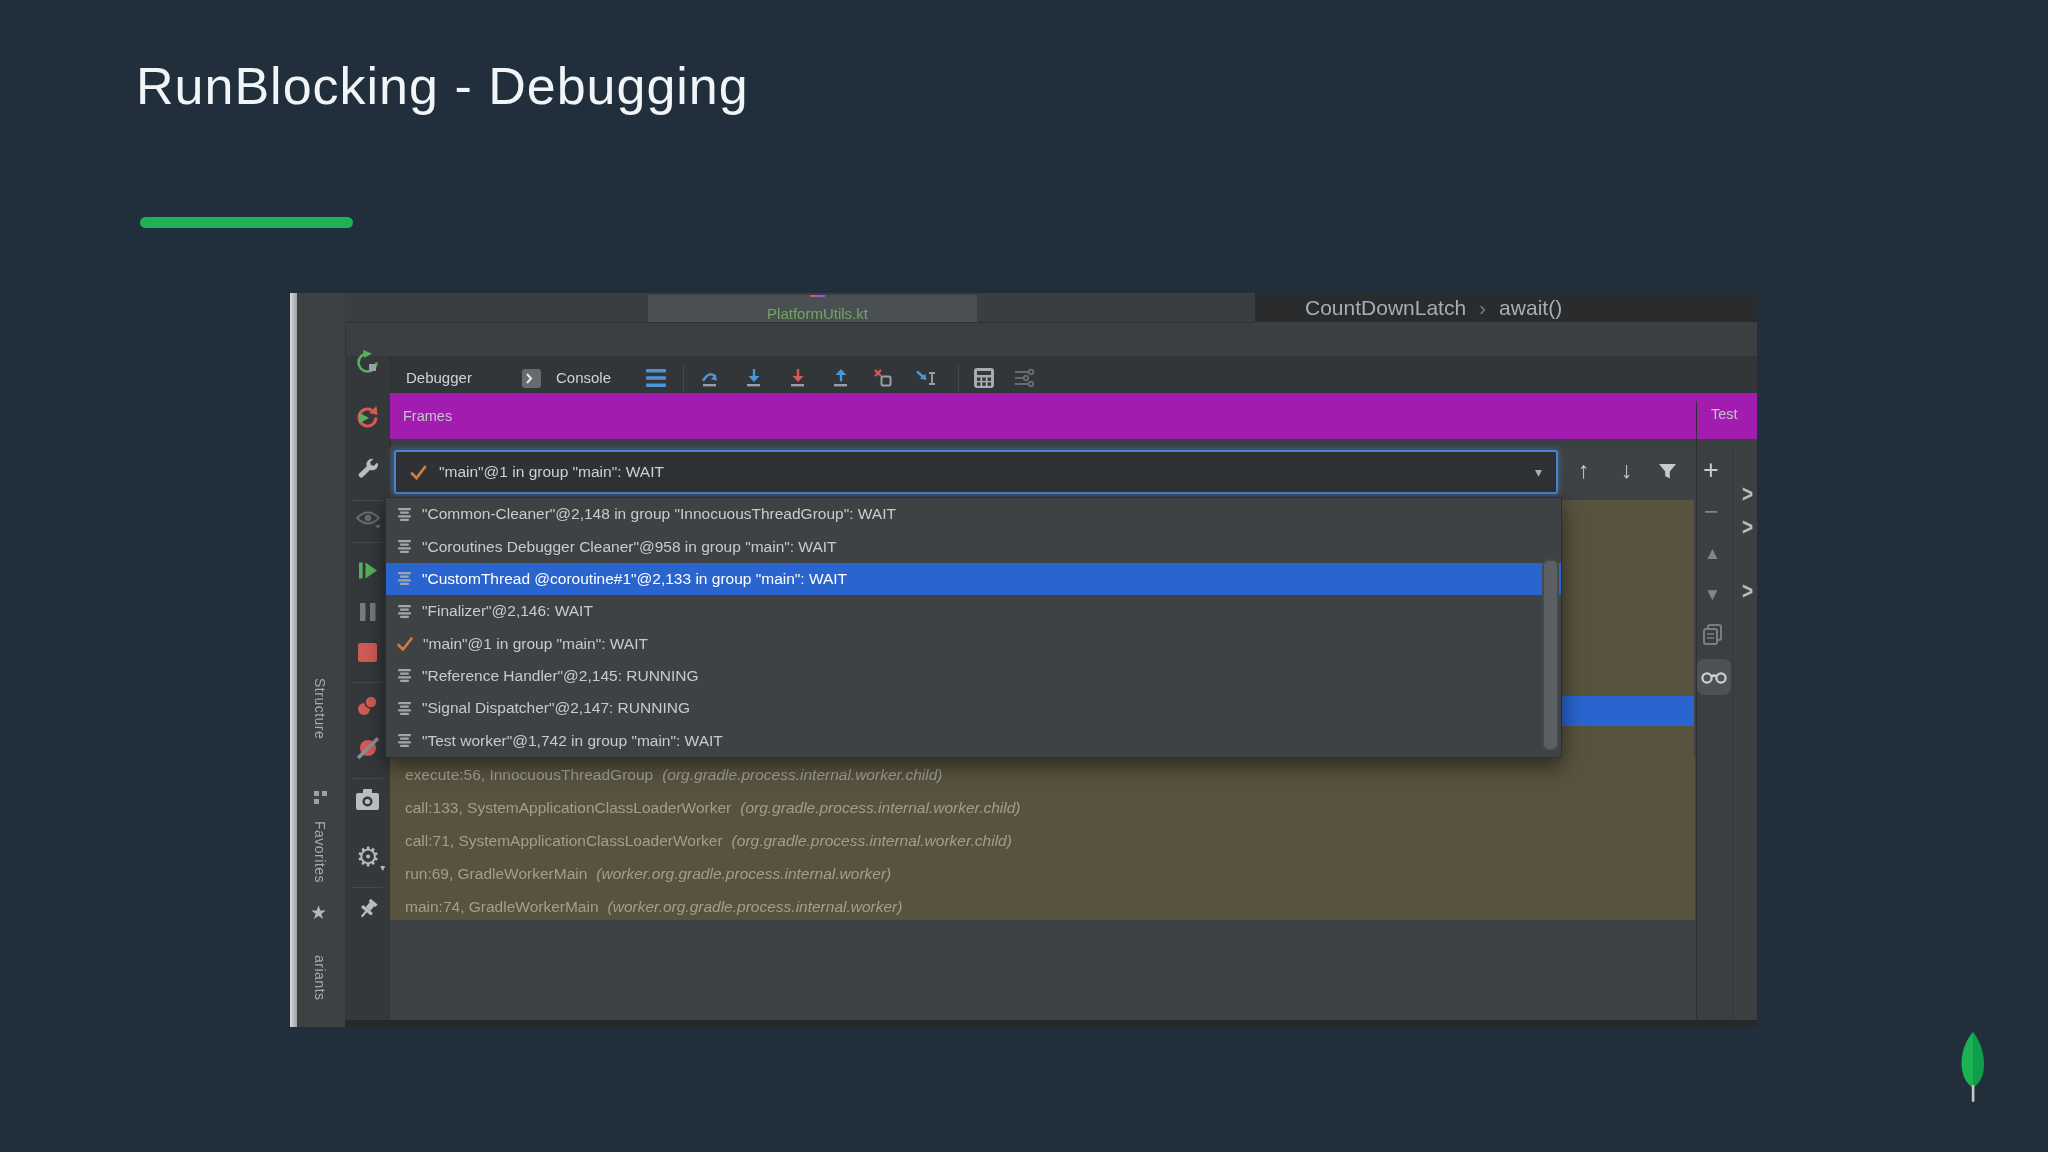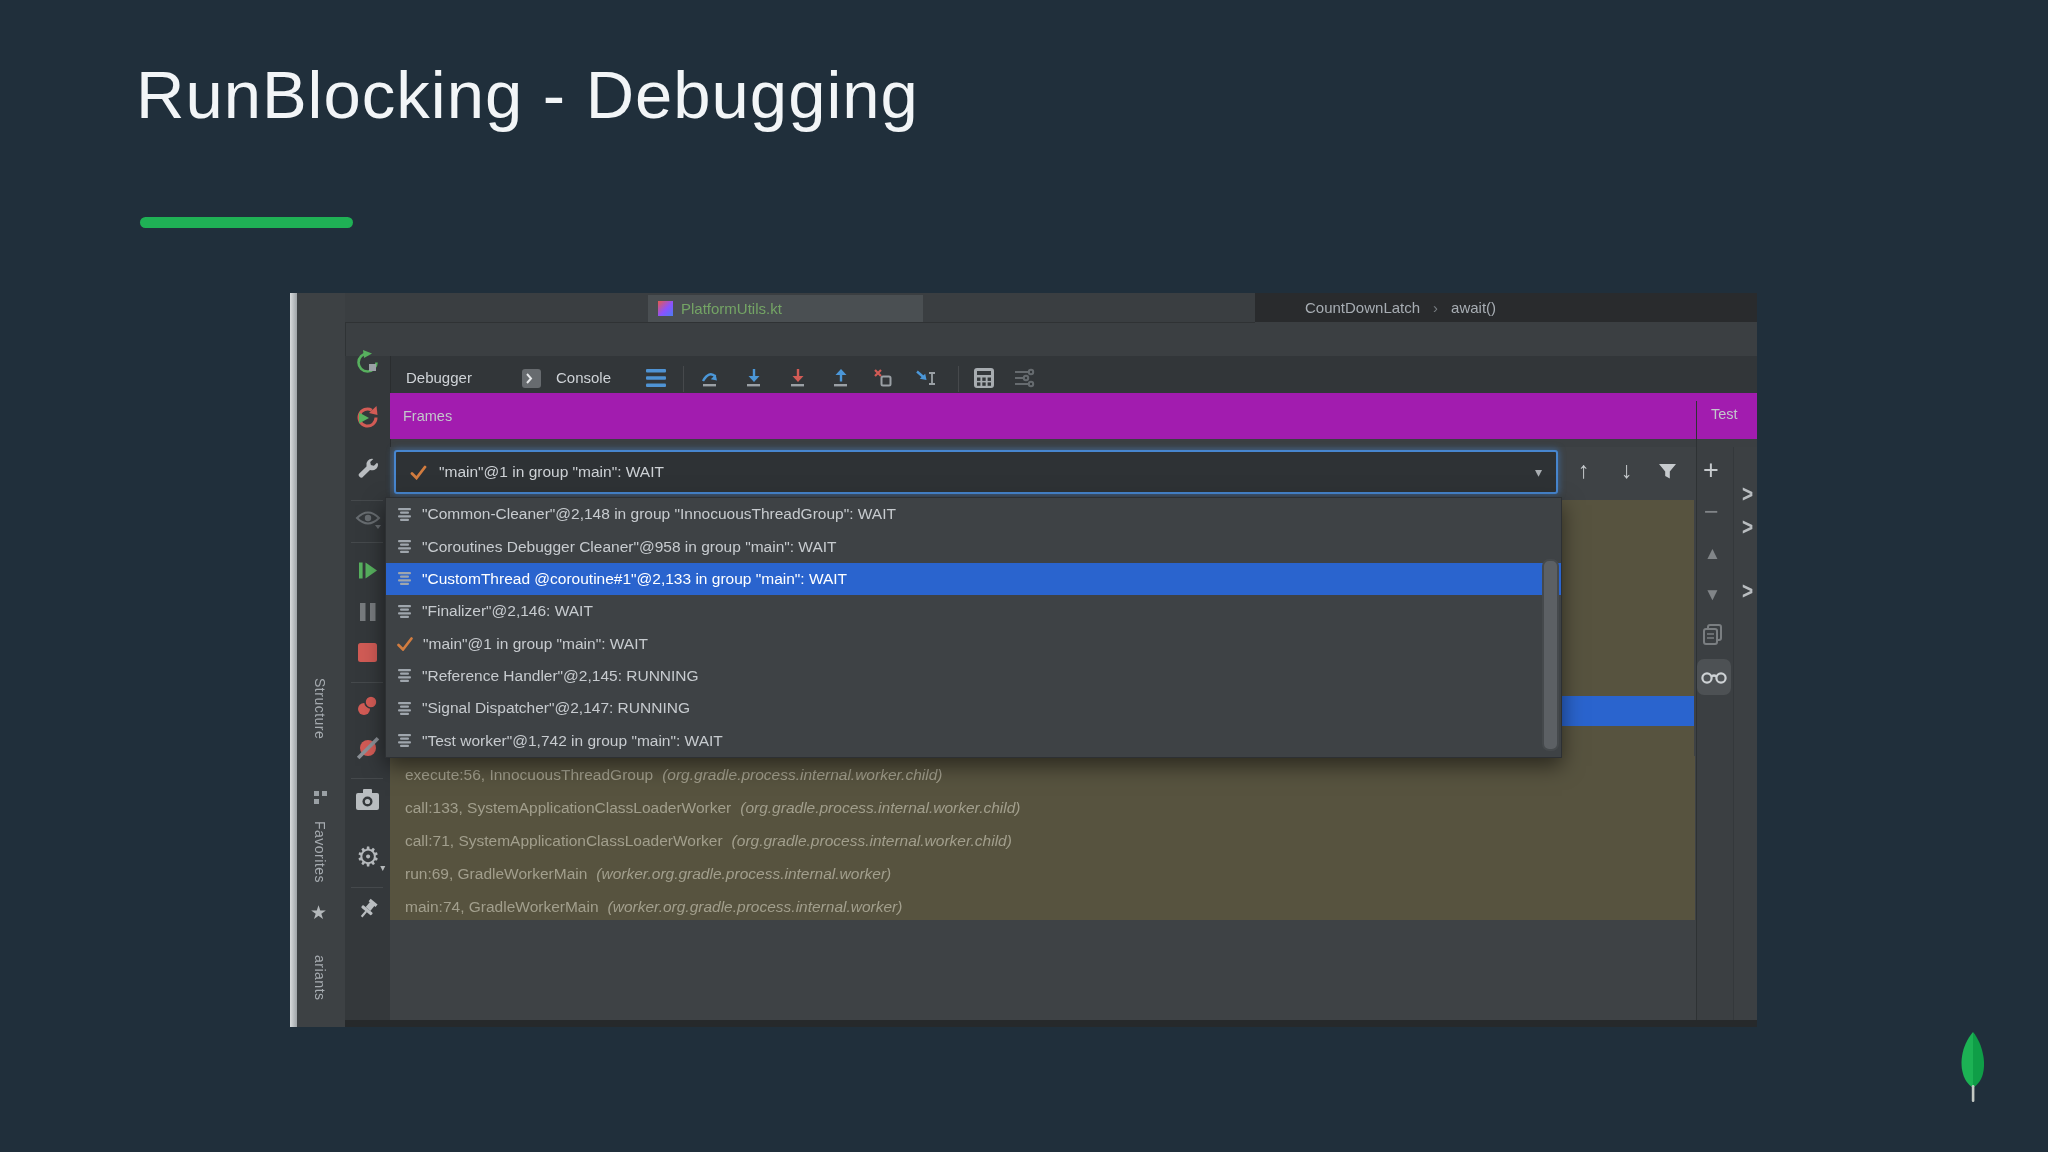--- a/index.html
+++ b/index.html
@@ -1,34 +1,34 @@
 <!DOCTYPE html>
 <html><head>
 <meta charset="utf-8">
 <style>
   html,body{margin:0;padding:0;background:#202f3b;}
   body{width:2048px;height:1152px;position:relative;overflow:hidden;
        font-family:"Liberation Sans",sans-serif;color:#c9cdd1;}
   .abs{position:absolute;}
   
-  .slide-title{left:136px;top:56px;font-size:67px;font-weight:200;letter-spacing:1px;color:#f2f5f7;}
+  .slide-title{left:136px;top:56px;font-size:52px;font-weight:200;letter-spacing:1px;color:#f2f5f7;}
   .accent-bar{left:140px;top:217px;width:213px;height:11px;border-radius:6px;background:#1fb155;}
   
   .ide{left:290px;top:293px;width:1467px;height:734px;background:#3b3f42;font-size:15px;}
   .ide .abs{position:absolute;}
   .edge-strip{left:0;top:0;width:7px;height:734px;background:linear-gradient(90deg,#d8dbdd,#9fa4a8);}
   .tool-strip{left:7px;top:0;width:48px;height:734px;background:#3d4144;border-right:1px solid #2f3335;}
   .vlabel{writing-mode:vertical-rl;font-size:14px;color:#a6abb0;letter-spacing:.5px;}
   .inner-col{left:55px;top:63px;width:45px;height:671px;background:#34383b;border-right:1px solid #2a2d2f;}
   .col-sep{left:61px;width:32px;height:1px;background:#45494c;}
   
   .tabbar{left:55px;top:0;width:910px;height:29px;background:#3a3e41;border-bottom:1px solid #2f3234;}
-  .file-tab{left:358px;top:2px;width:275px;height:27px;background:#4a4f52;display:flex;align-items:center;gap:8px;padding-left:10px;box-sizing:border-box;}
+  .file-tab{left:358px;top:2px;width:329px;height:27px;background:#4a4f52;display:flex;align-items:center;gap:8px;padding-left:10px;box-sizing:border-box;flex-direction:column;}
   .file-tab span{color:#74a465;font-size:15px;}
-  .crumbbar{left:965px;top:0;width:502px;height:29px;background:#292b2d;display:flex;align-items:center;gap:13px;padding-left:50px;box-sizing:border-box;font-size:15px;color:#a7adb3;}
+  .crumbbar{left:965px;top:0;width:502px;height:29px;background:#292b2d;display:flex;align-items:center;gap:13px;padding-left:50px;box-sizing:border-box;font-size:21px;color:#a7adb3;}
   .crumb-sep{color:#787d82;}
   
   .debug-bar{left:55px;top:29px;width:1412px;height:34px;background:#3d4956;}
   .debug-label{left:8px;top:6px;font-size:16px;color:#ced3d7;}
   .session-tab{left:85px;top:3px;display:flex;align-items:center;gap:8px;font-size:16.5px;color:#d4d8dc;}
   .session-close{color:#8a9097;font-size:17px;padding-left:10px;}
   .session-underline{left:85px;top:30px;width:596px;height:4px;background:#4e8ed6;}
   
   .toolbar{left:55px;top:63px;width:1412px;height:45px;background:#323639;border-bottom:1px solid #282b2d;}
   .tb-tab{font-size:15px;color:#cfd3d7;margin-left:8px;}

